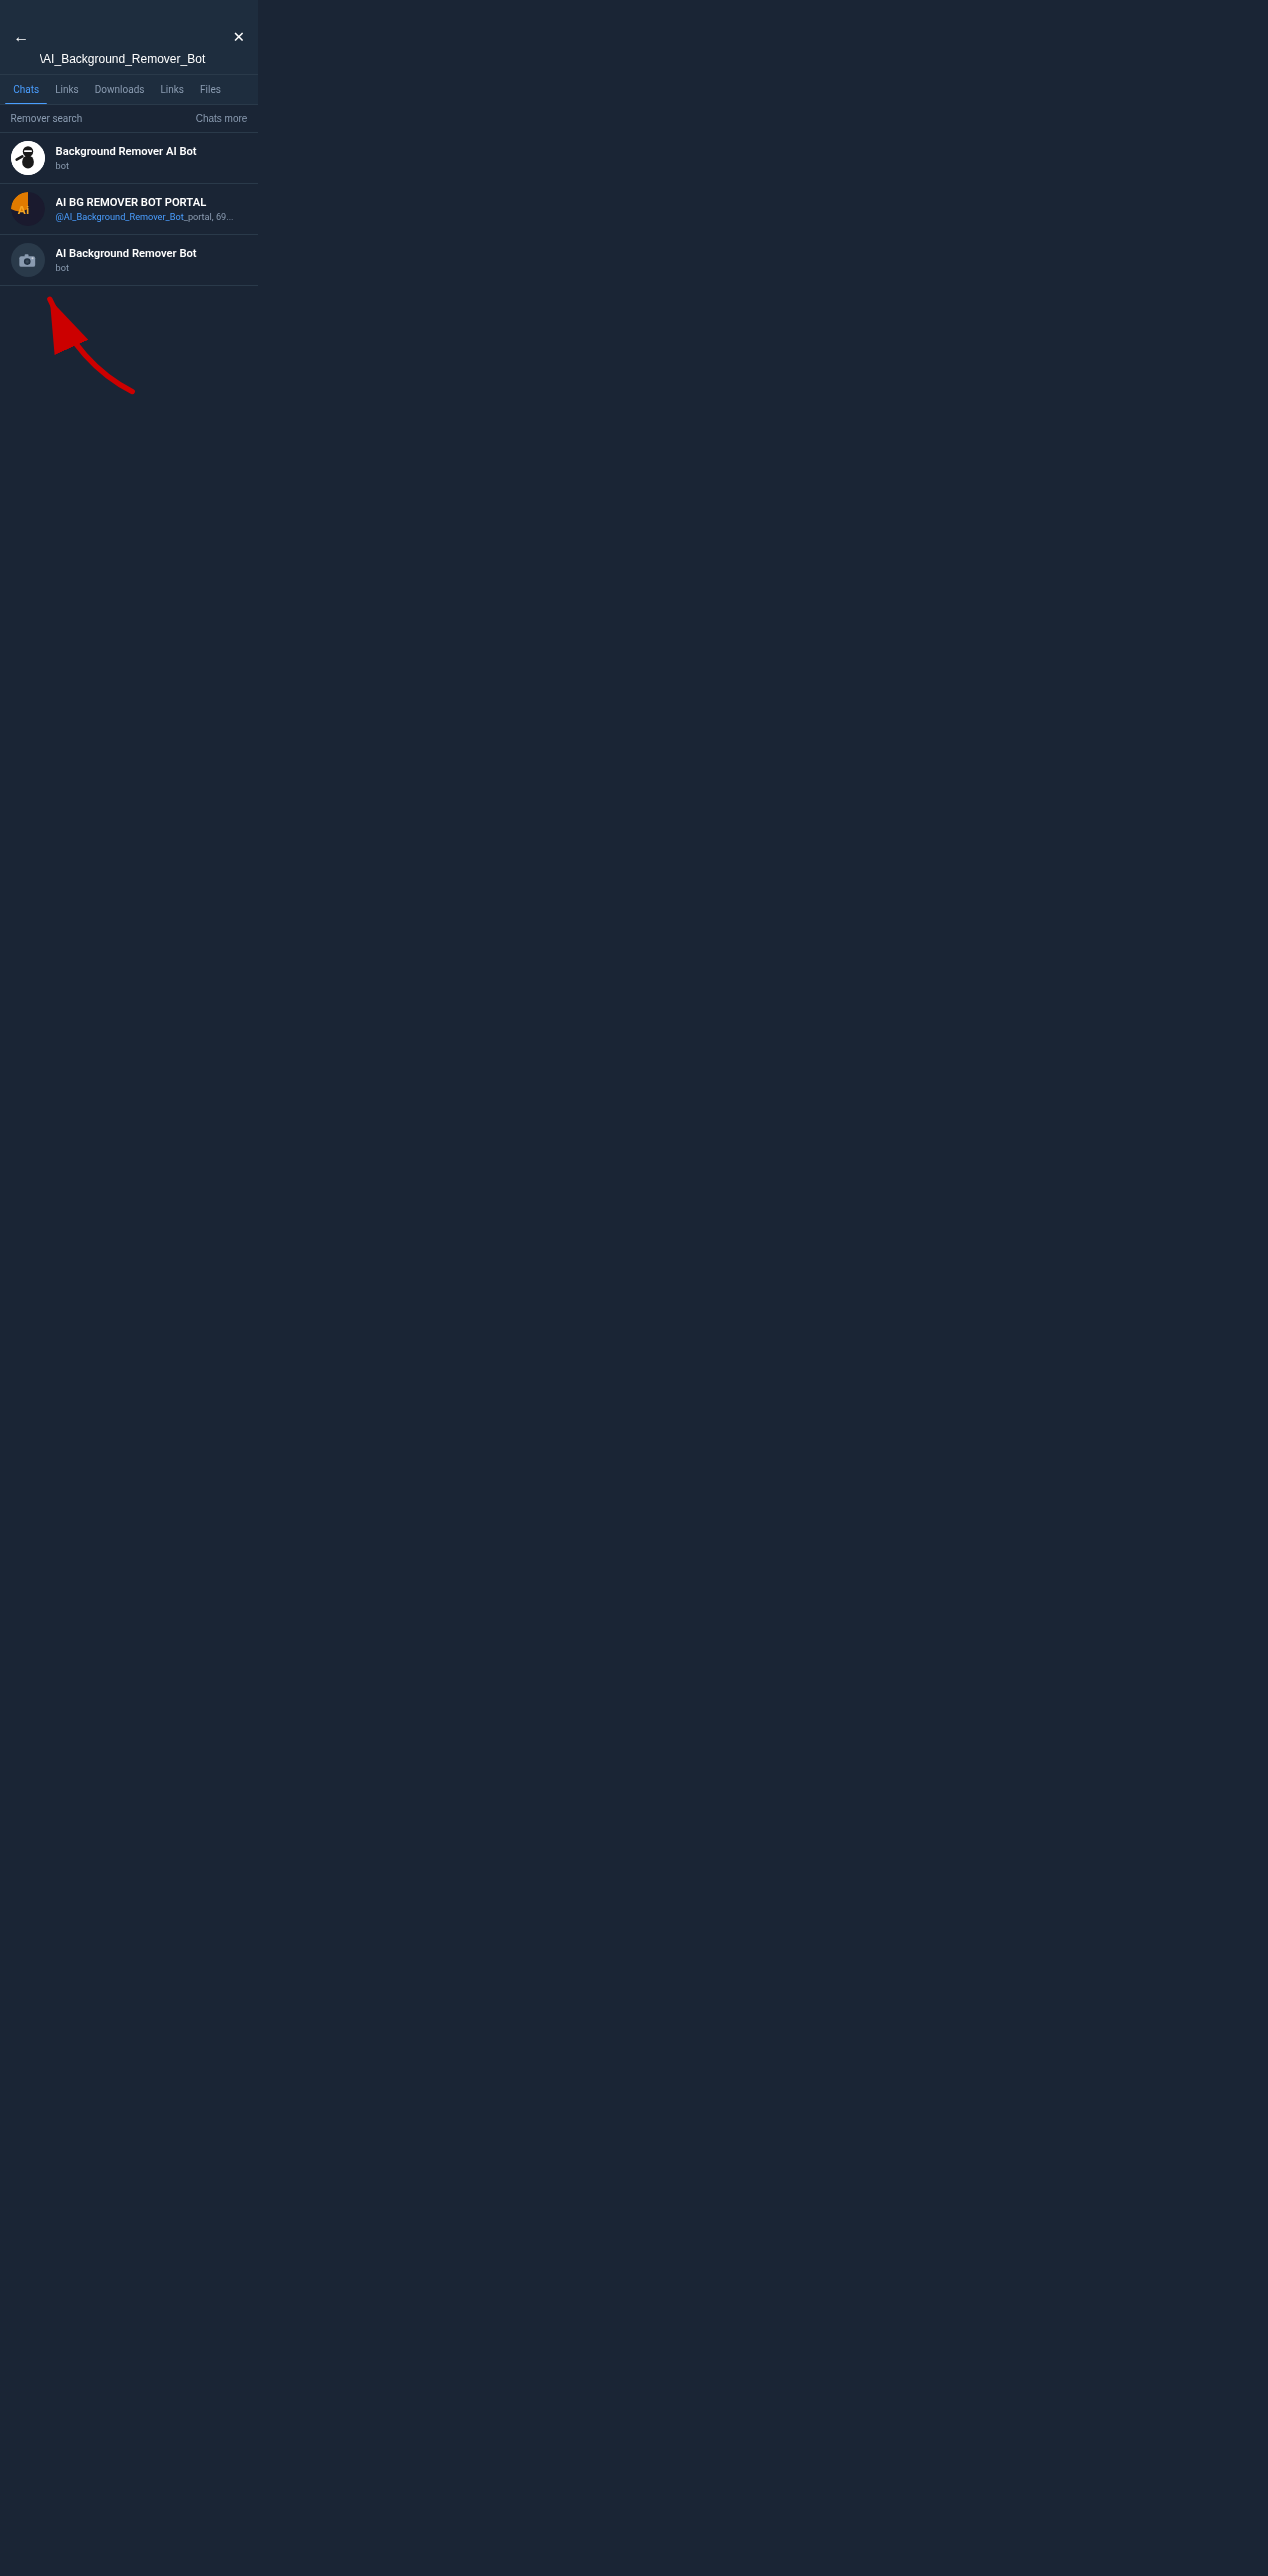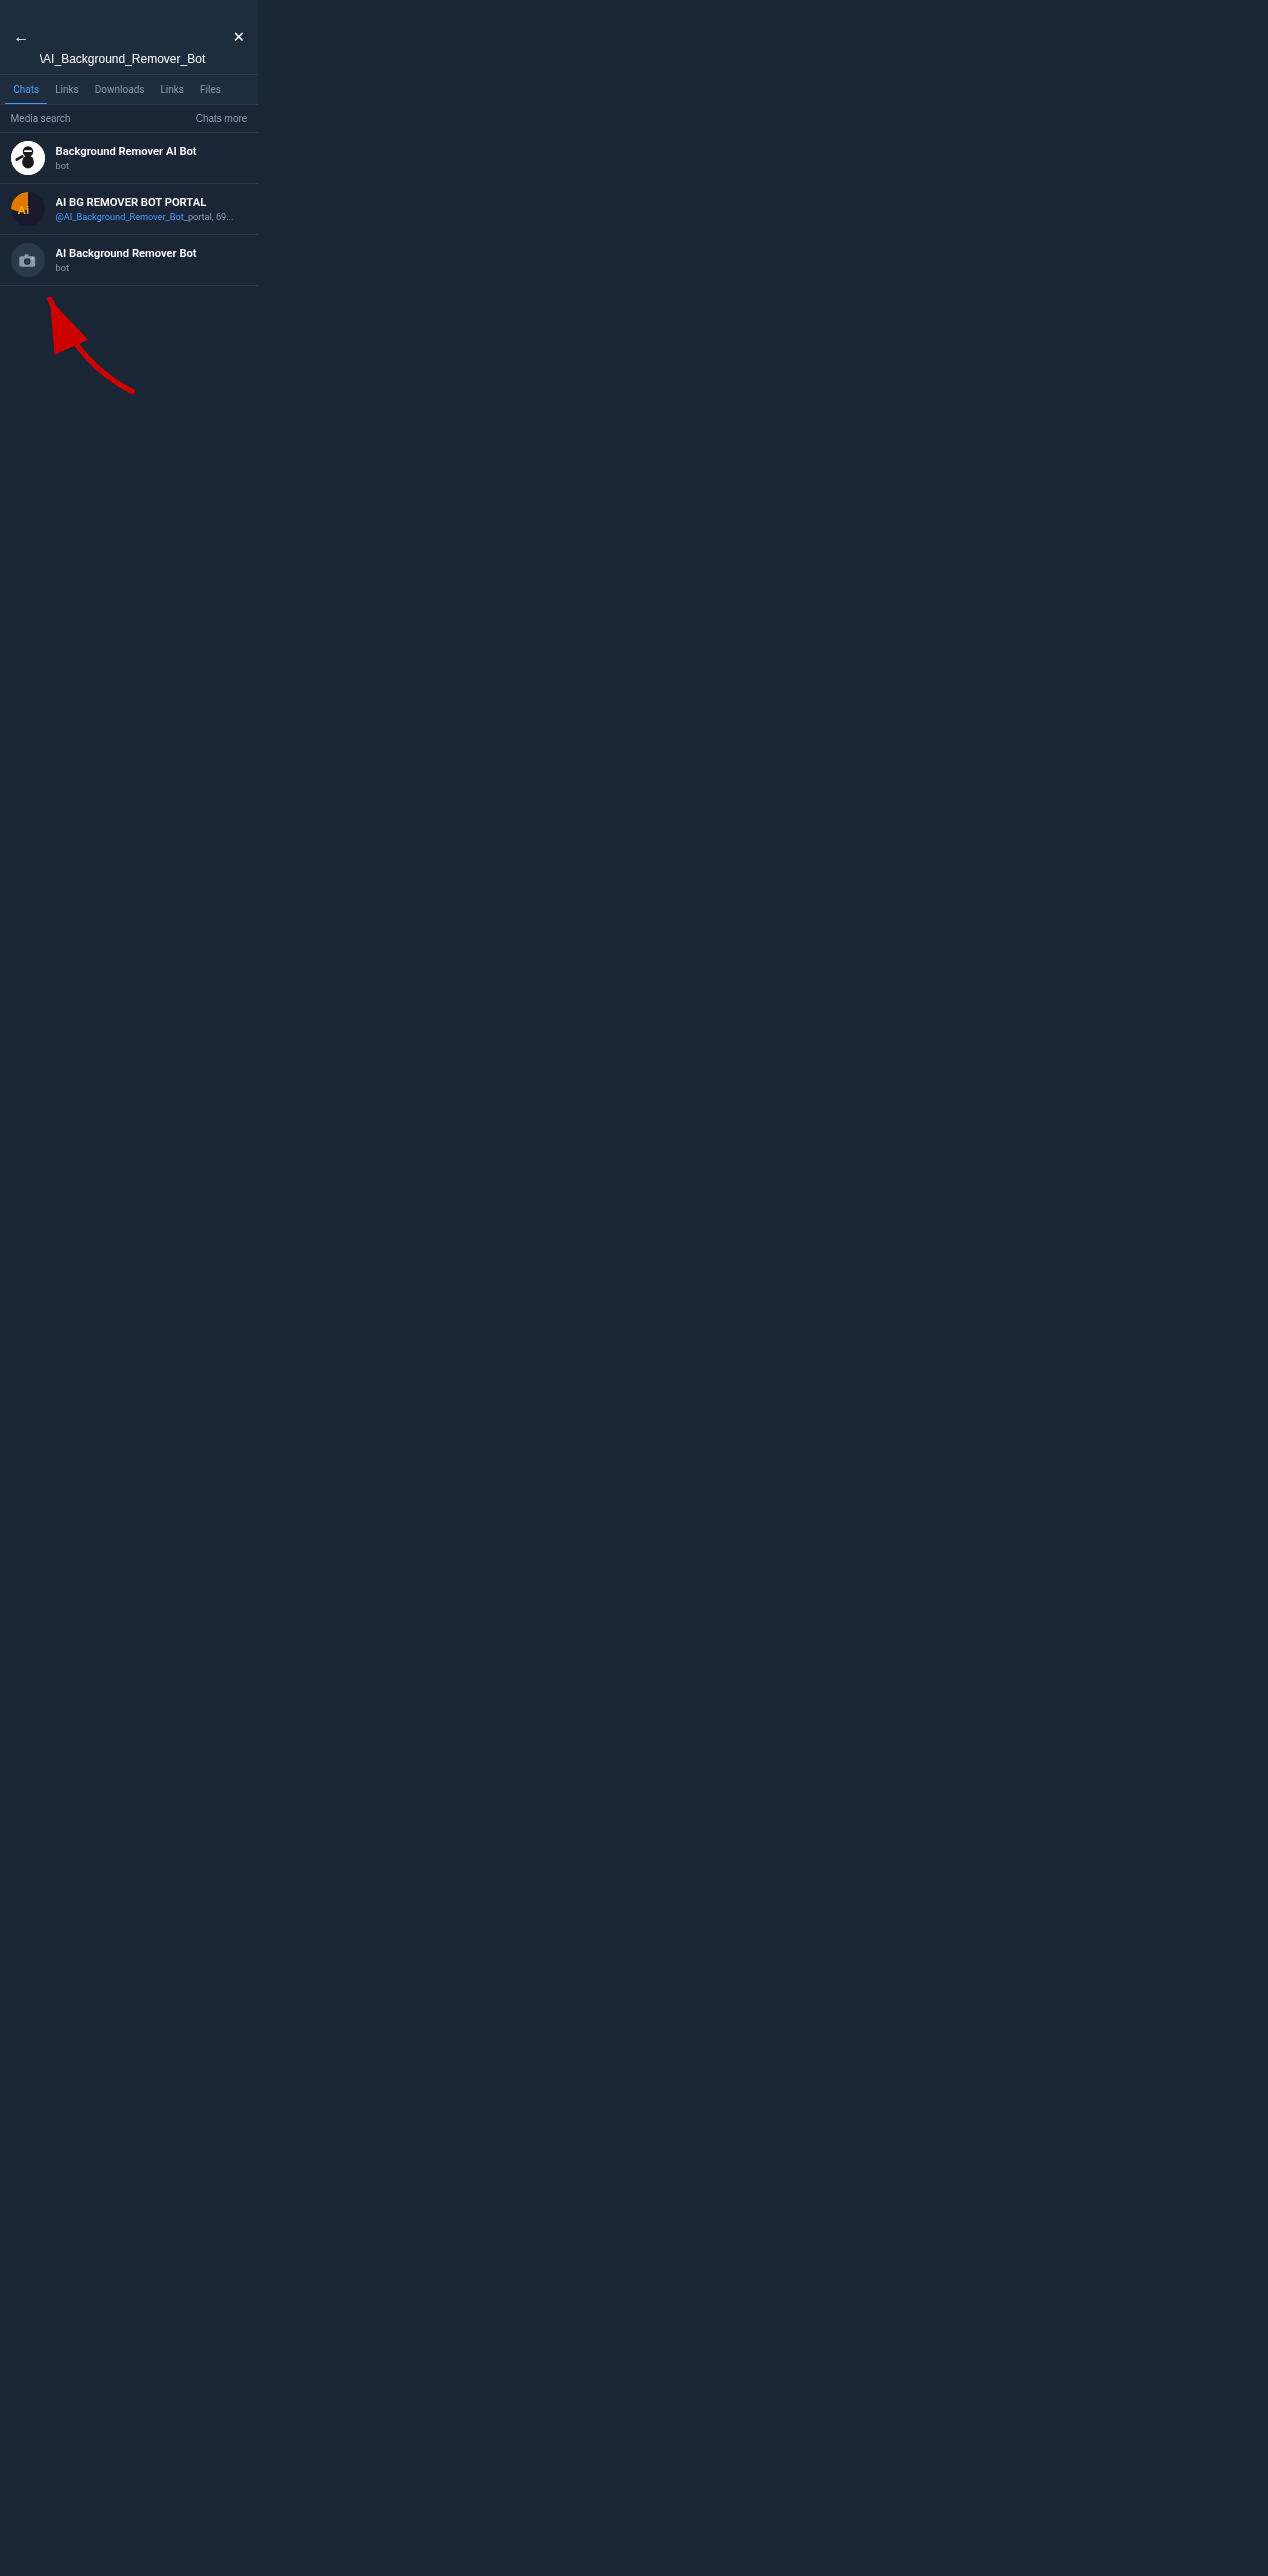--- a/index.html
+++ b/index.html
@@ -242,21 +242,21 @@
 
 <div class="tabs">
   <div class="tab active">Chats</div>
   <div class="tab">Links</div>
   <div class="tab">Downloads</div>
   <div class="tab">Links</div>
   <div class="tab">Files</div>
 </div>
 
 <div class="global-search-bar">
-  <span class="global-search-label">Media search</span>
+  <span class="global-search-label">Remover search</span>
   <button class="show-more-btn">Chats more</button>
 </div>
 
 <div class="results-list">
 
   <div class="result-item">
     <div class="avatar avatar-ninja">
       <div class="ninja-figure">
         <svg width="34" height="34" viewBox="0 0 52 52">
           <circle cx="26" cy="26" r="26" fill="#ffffff"></circle>

